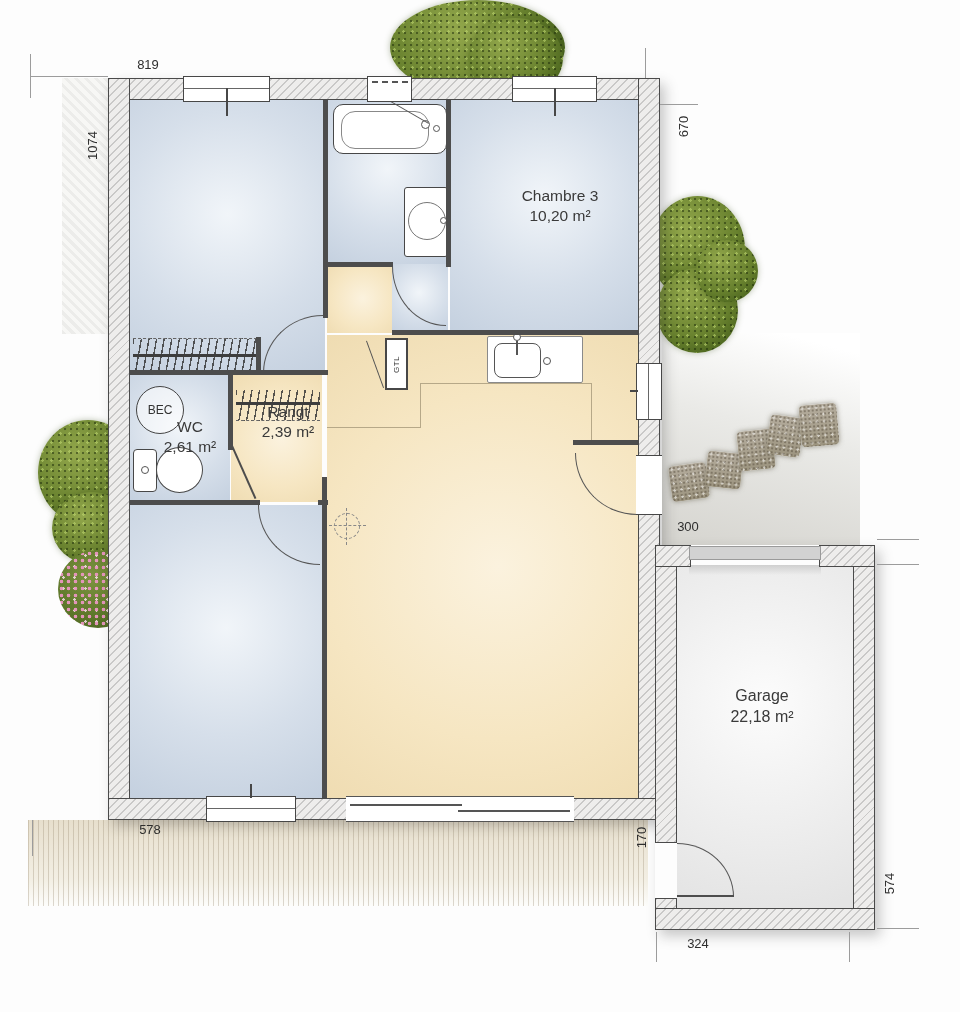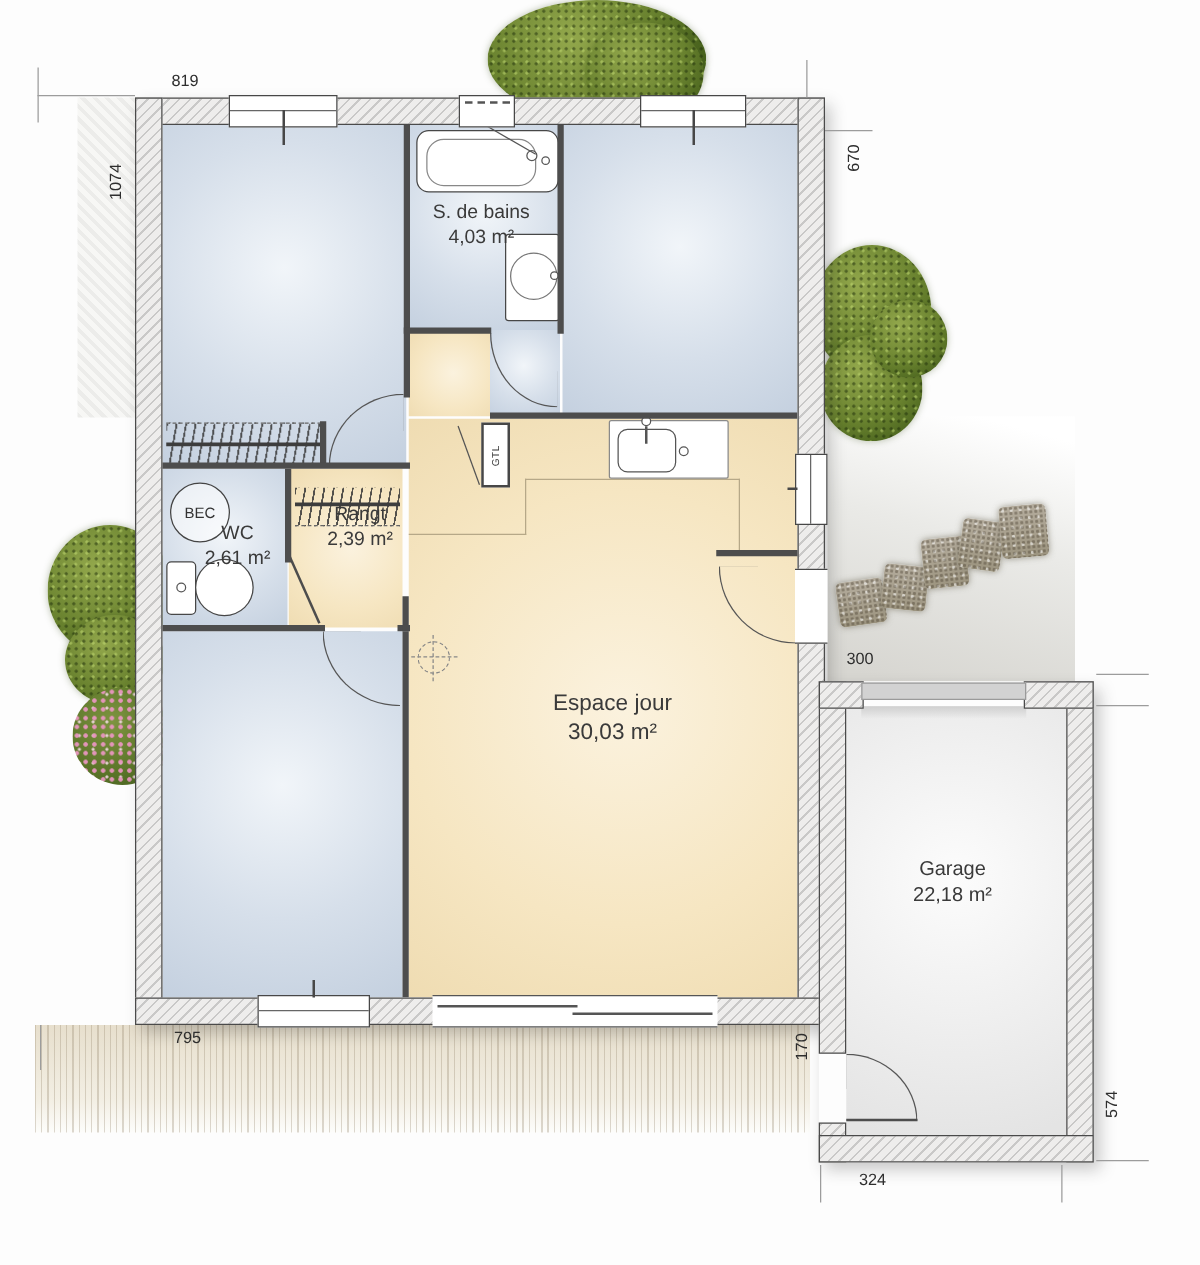--- a/index.html
+++ b/index.html
@@ -192,39 +192,35 @@
   <div class="abs eline" style="left:877px;top:564px;width:42px;height:1px"></div>
   <div class="abs eline" style="left:877px;top:928px;width:42px;height:1px"></div>
   <div class="abs eline" style="left:656px;top:932px;width:1px;height:30px"></div>
   <div class="abs eline" style="left:849px;top:932px;width:1px;height:30px"></div>
   <div class="abs eline" style="left:32px;top:820px;width:1px;height:36px"></div>
 
   <div class="abs dim" style="left:120px;top:57px;width:56px">819</div>
   <div class="abs dim rot" style="left:70px;top:138px;width:44px">1074</div>
   <div class="abs dim rot" style="left:661px;top:119px;width:44px">670</div>
   <div class="abs dim" style="left:666px;top:519px;width:44px">300</div>
-  <div class="abs dim" style="left:122px;top:822px;width:56px">795</div>
+  <div class="abs dim" style="left:122px;top:822px;width:56px">578</div>
   <div class="abs dim rot" style="left:619px;top:830px;width:44px">170</div>
   <div class="abs dim" style="left:670px;top:936px;width:56px">324</div>
   <div class="abs dim rot" style="left:867px;top:876px;width:44px">574</div>
 
-  <div class="abs rlabel" style="left:320px;top:160px;width:130px">
-    <div>S. de bains</div>
-    <div>4,03 m²</div>
+  <div class="abs rlabel" style="left:470px;top:186px;width:180px">
+    <div>Chambre 3</div>
+    <div>10,20 m²</div>
   </div>
   <div class="abs rlabel" style="left:142px;top:417px;width:96px">
     <div>WC</div>
     <div>2,61 m²</div>
   </div>
   <div class="abs rlabel" style="left:240px;top:402px;width:96px">
     <div>Rangt</div>
     <div>2,39 m²</div>
   </div>
-  <div class="abs rlabel" style="left:392px;top:551px;width:196px;font-size:18px">
-    <div>Espace jour</div>
-    <div>30,03 m²</div>
-  </div>
   <div class="abs rlabel" style="left:672px;top:686px;width:180px;font-size:16px">
     <div>Garage</div>
     <div>22,18 m²</div>
   </div>
 
 </div>
 
 </body></html>

